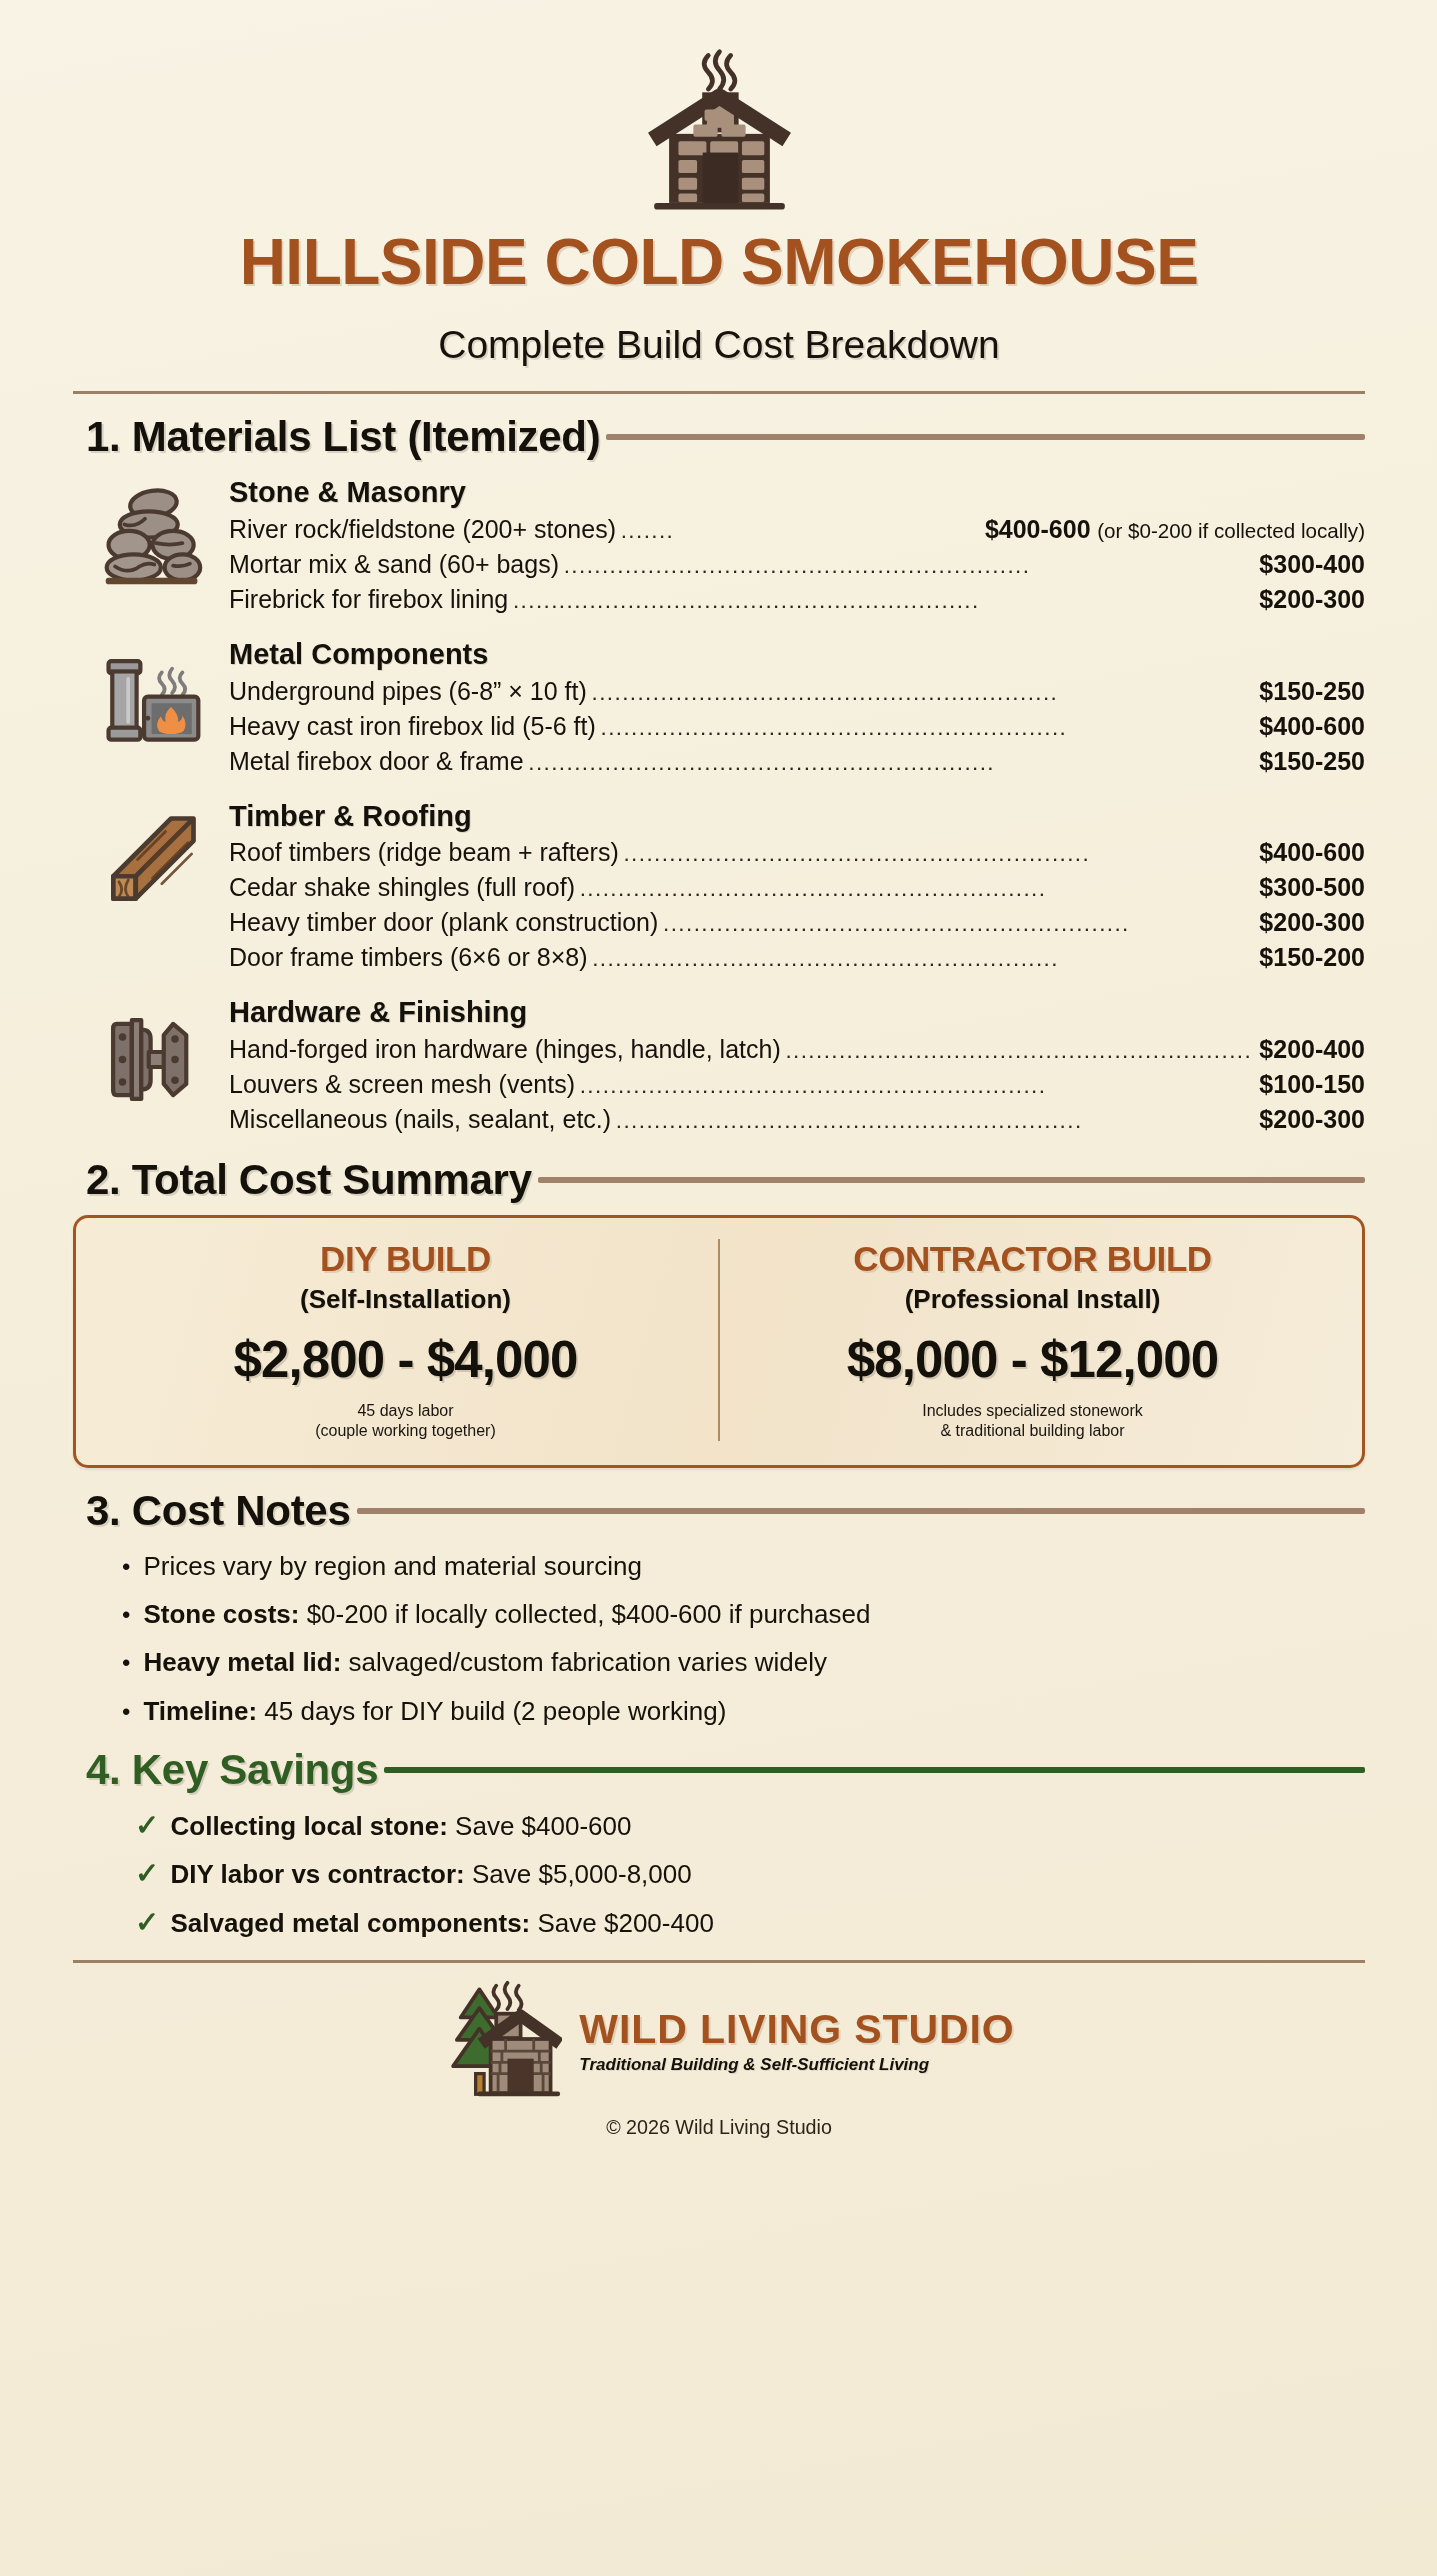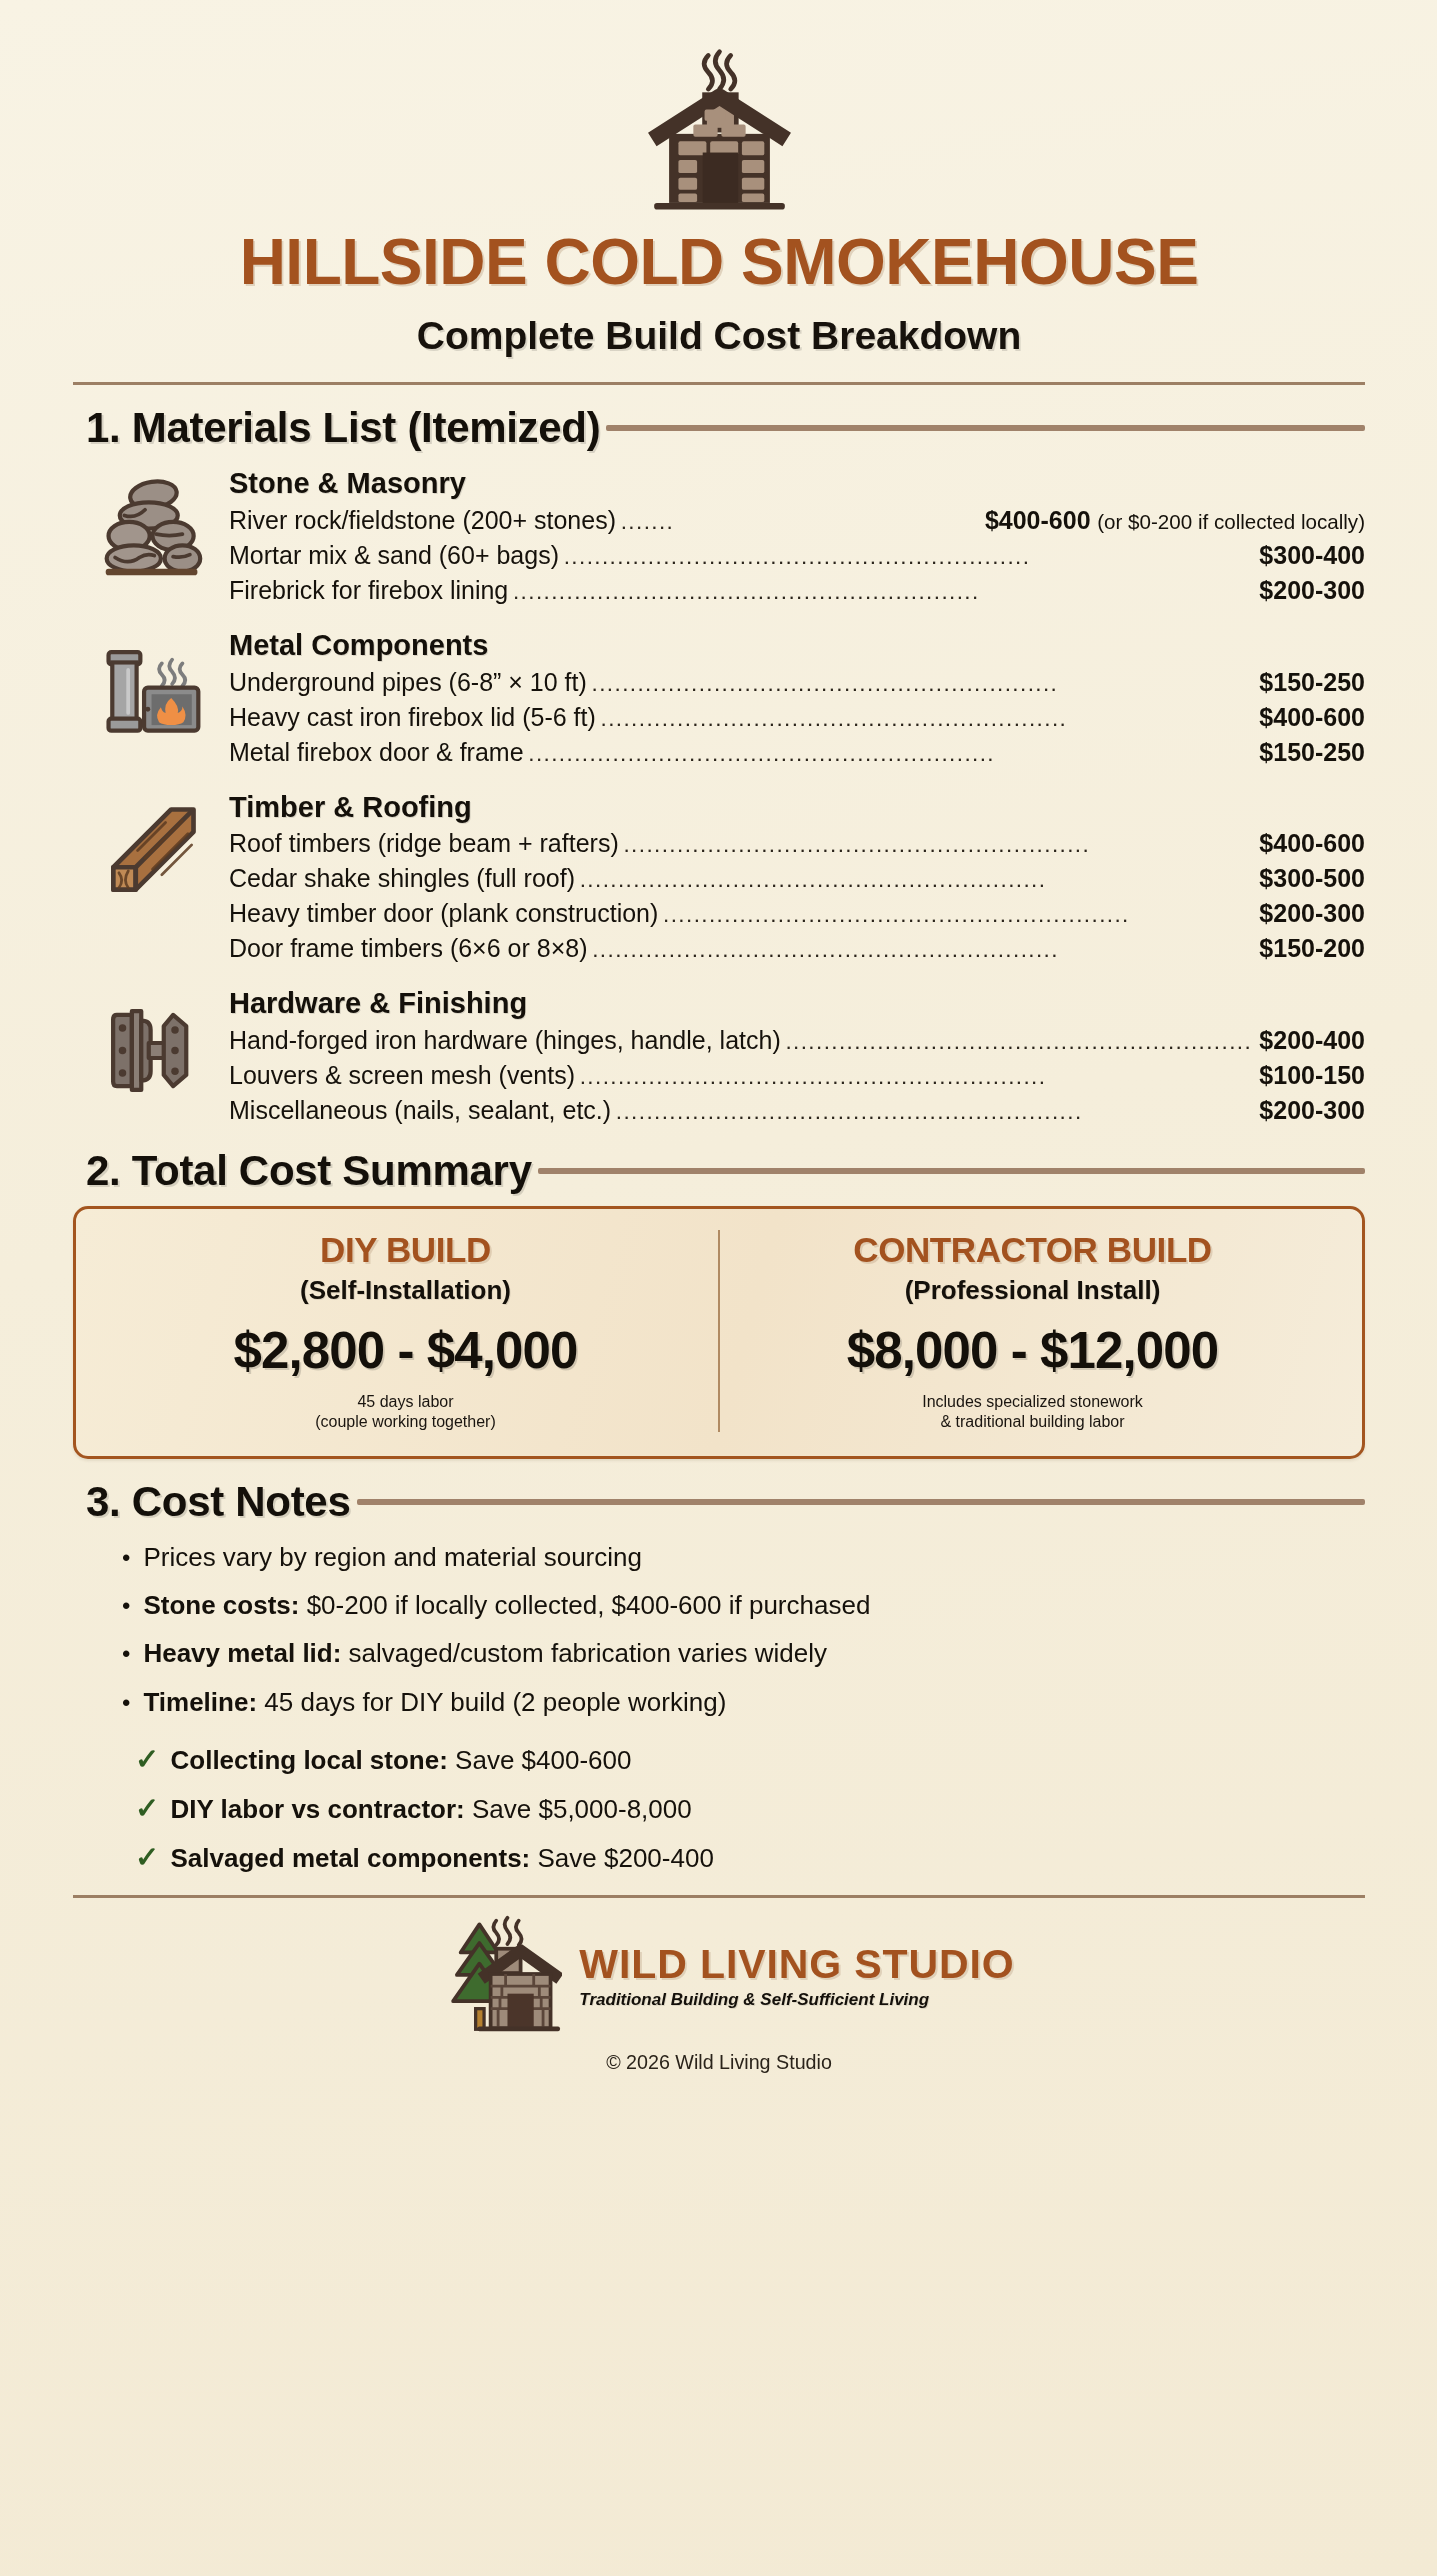--- a/index.html
+++ b/index.html
@@ -23,23 +23,23 @@
     font-size: 64px;
     font-weight: 700;
     letter-spacing: -0.5px;
     color: #a3521f;
     text-shadow: 1.9px 1.9px 0 rgba(120,70,30,.18);
     line-height: 1.02;
     transform: scaleX(1.0);
   }
   .sub-title {
     font-size: 39px;
-    font-weight: 700;
+    font-weight: 400;
     color: #17120c;
-    margin-top: 19px;
+    margin-top: 28px;
     text-shadow: 1.9px 1.9px 0 rgba(0,0,0,.12);
   }
   .rule-top {
     height: 2.8px;
     background: #9c7f64;
     margin: 24px 0 5.6px;
     width: 100%;
   }
 
   
@@ -476,20 +476,24 @@
     <div class="note-item">
       <span class="bullet">•</span>
       <span><b>Heavy metal lid:</b><span> salvaged/custom fabrication varies widely</span></span>
     </div>
     <div class="note-item">
       <span class="bullet">•</span>
       <span><b>Timeline:</b><span> 45 days for DIY build (2 people working)</span></span>
     </div>
   </div>
 
+  <div class="sec-head green">
+    <h2>4. Key Savings</h2>
+    <div class="sec-rule"></div>
+  </div>
 
   <div class="savings">
     <div class="save-item">
       <span class="check">✓</span>
       <span><b>Collecting local stone:</b><span> Save $400-600</span></span>
     </div>
     <div class="save-item">
       <span class="check">✓</span>
       <span><b>DIY labor vs contractor:</b><span> Save $5,000-8,000</span></span>
     </div>

